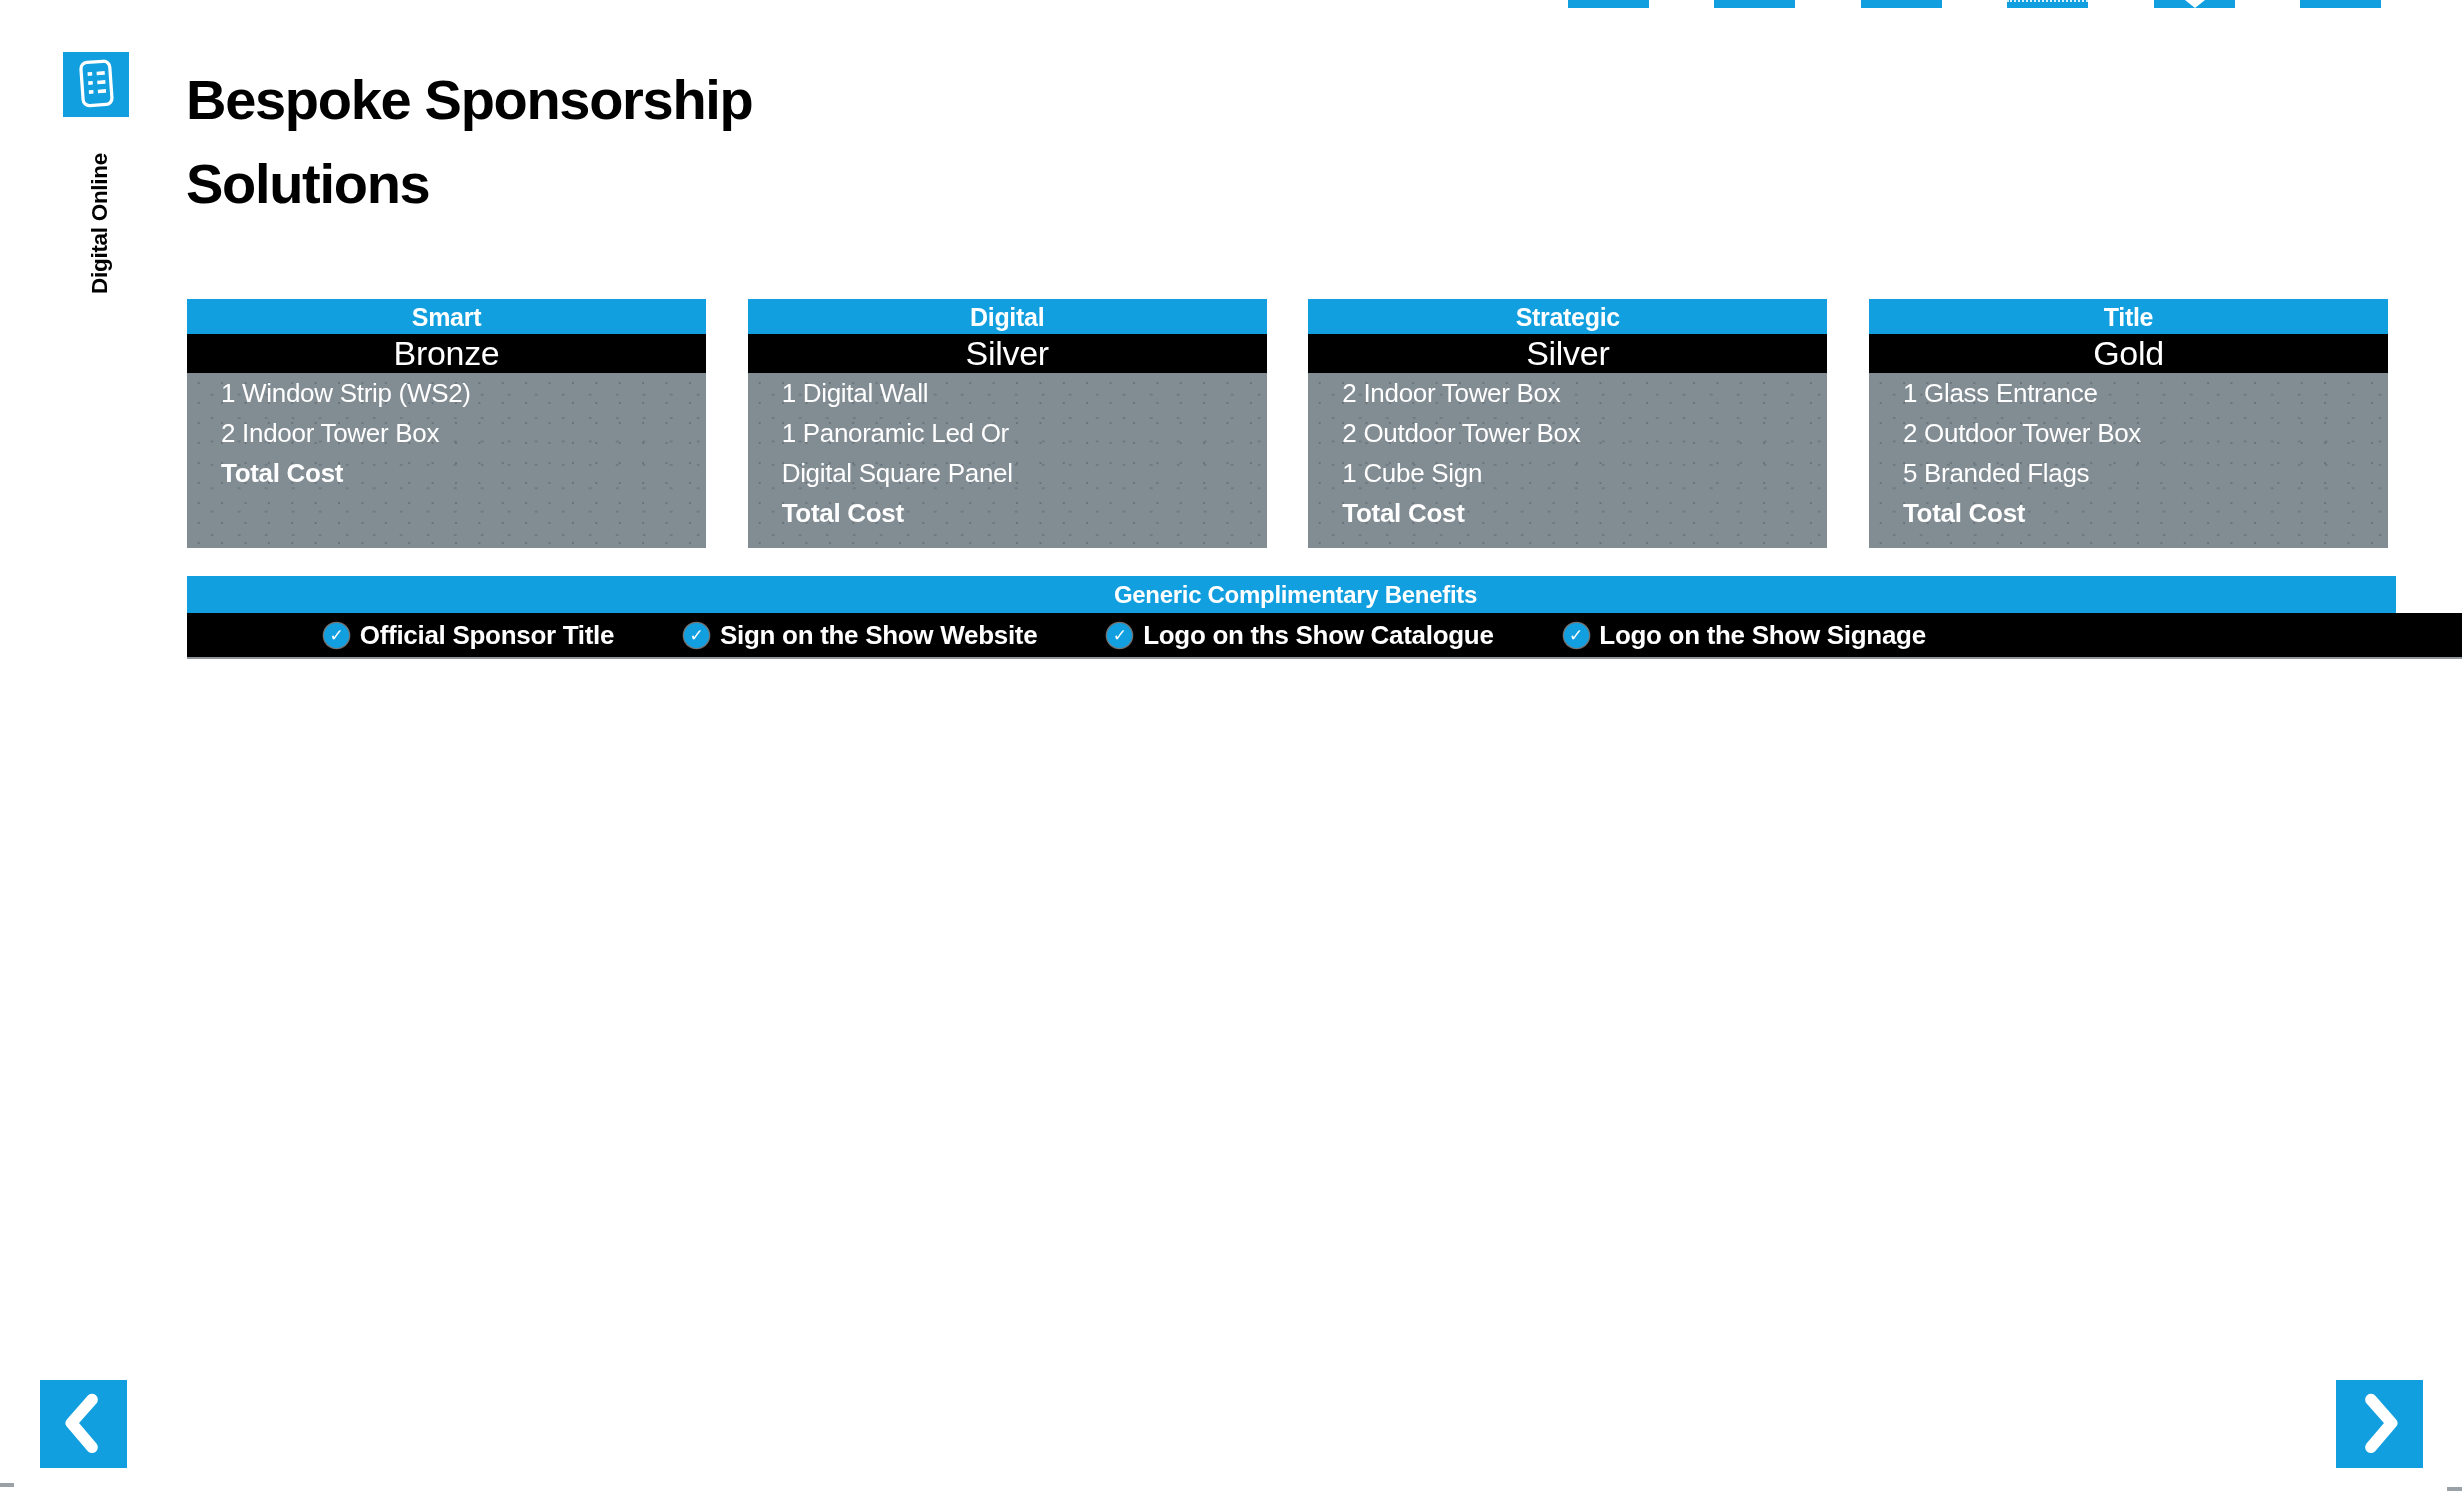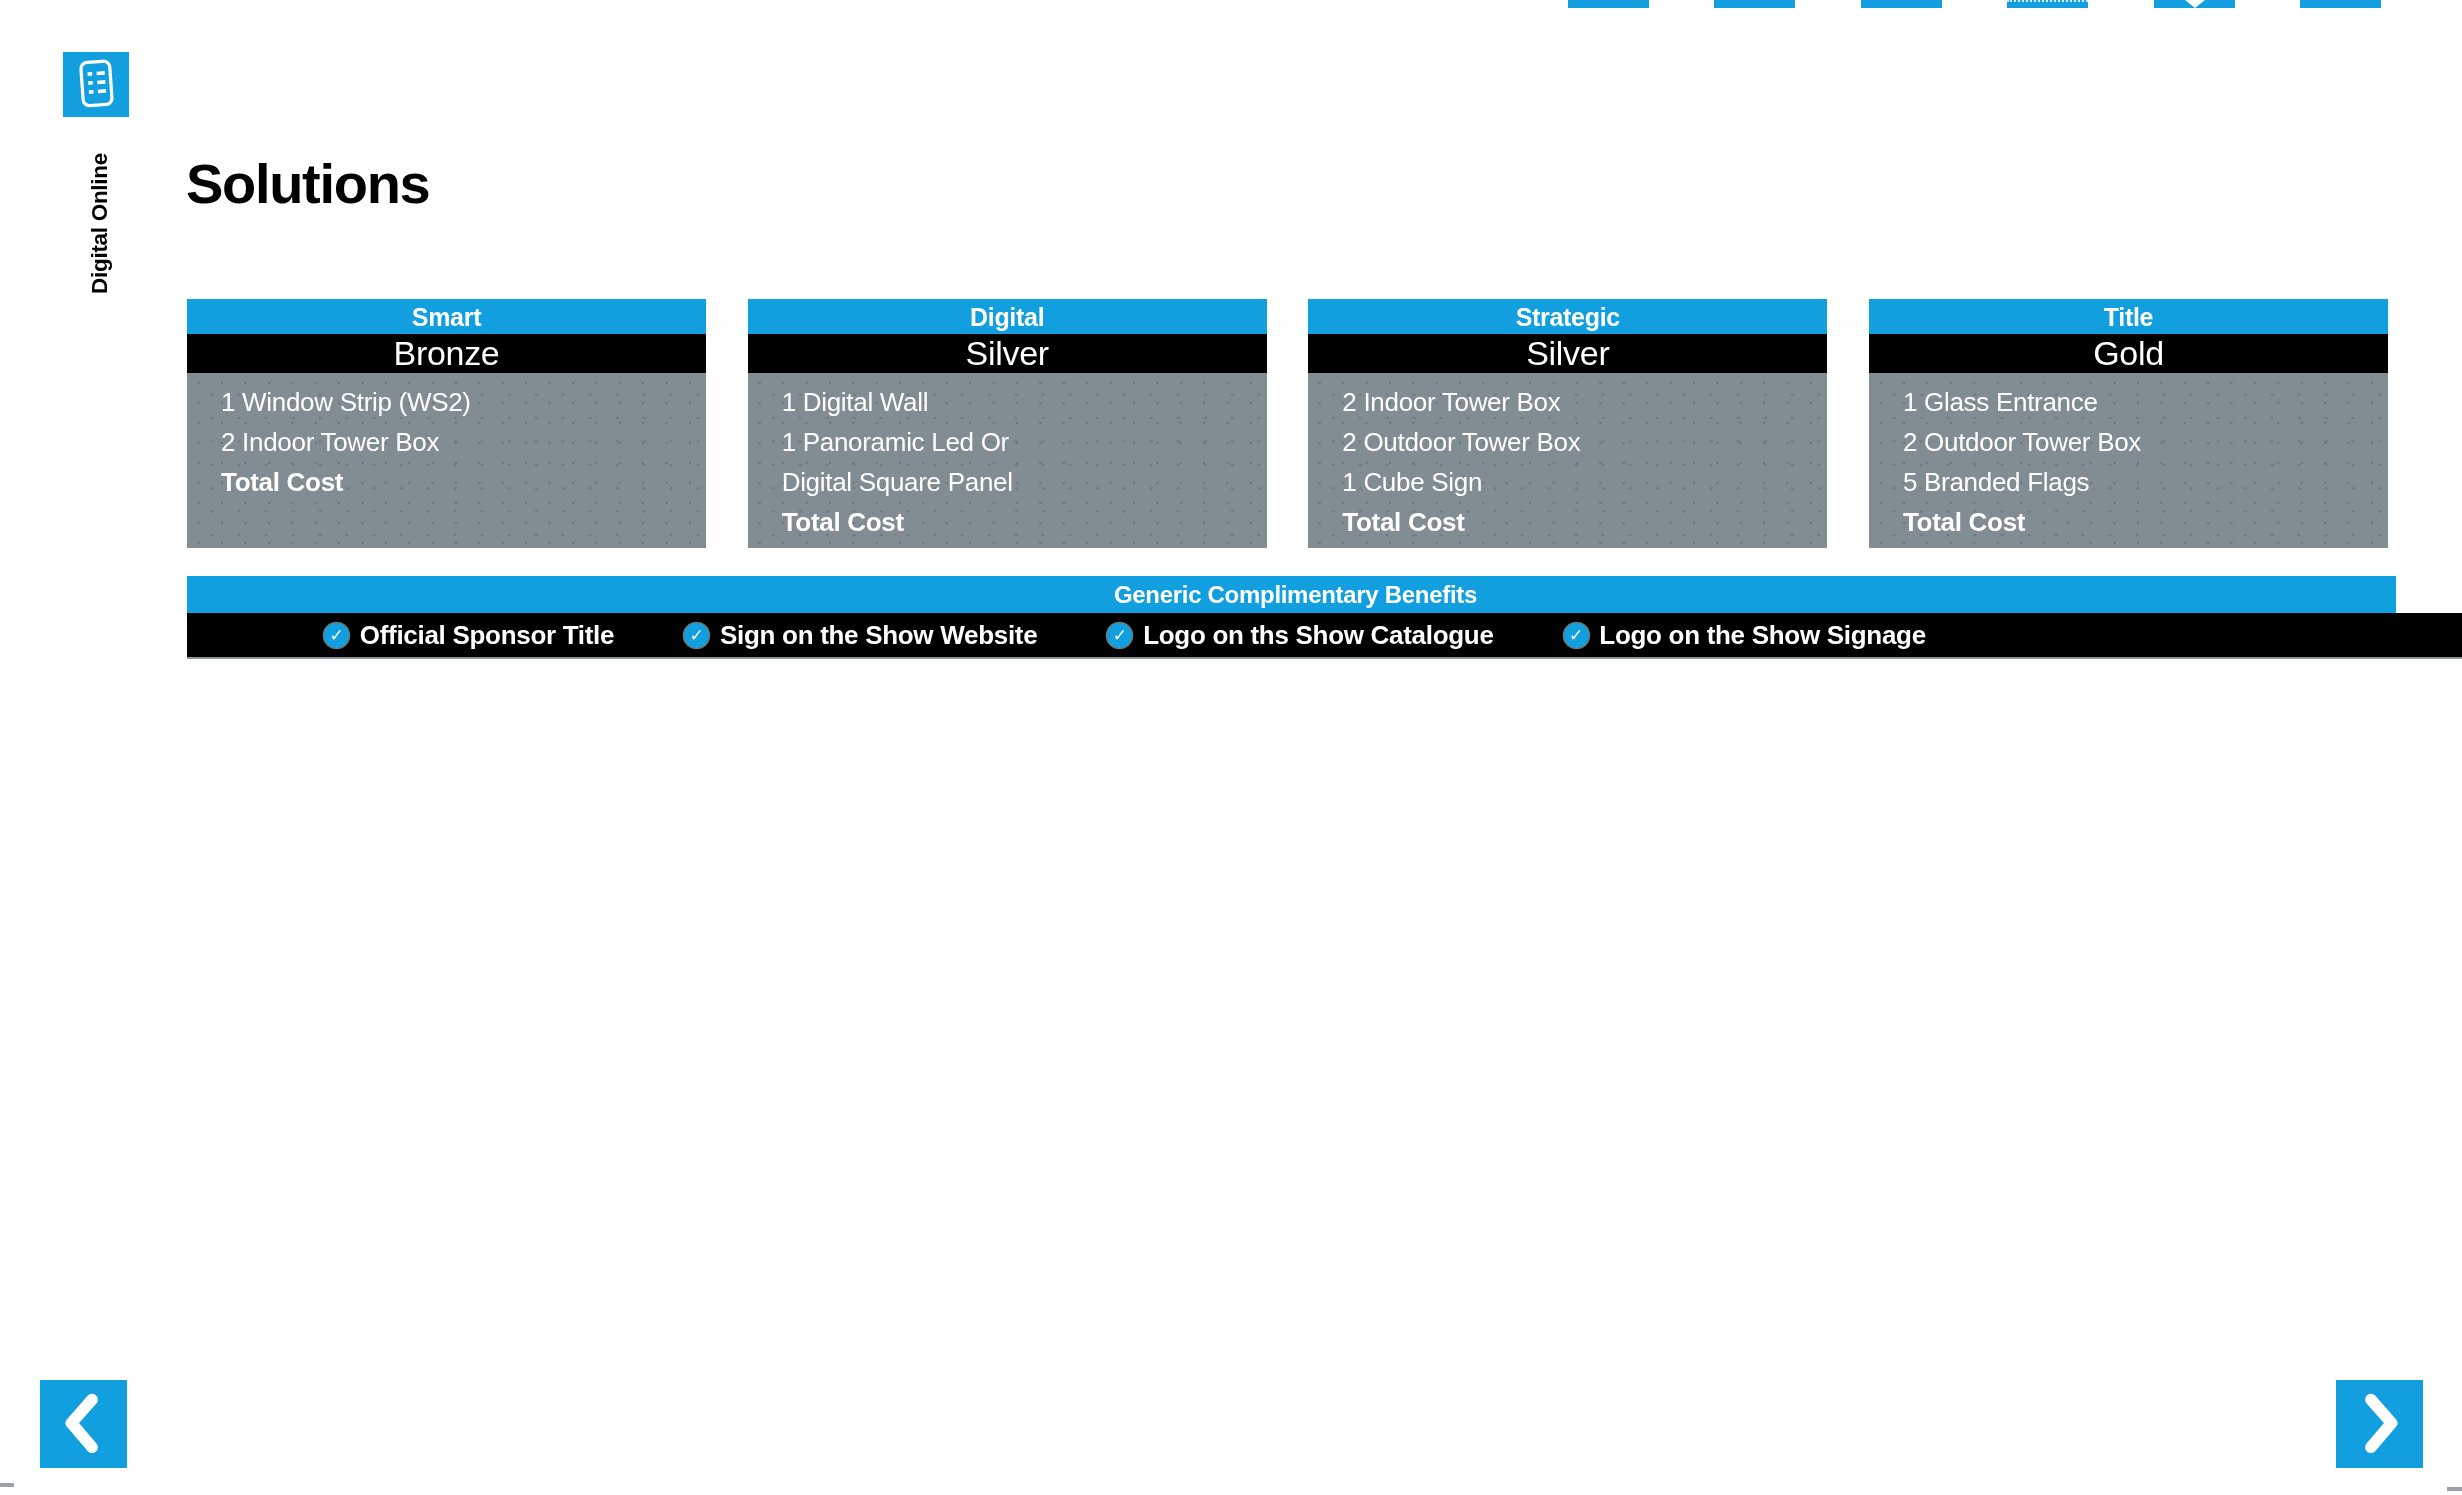--- a/index.html
+++ b/index.html
@@ -33,21 +33,21 @@
   .card{display:flex;flex-direction:column;height:249px;}
   .card-header{height:35px;line-height:36px;background:var(--accent);color:#fff;
     font-weight:bold;font-size:25px;text-align:center;letter-spacing:-0.3px;}
   .card-tier{height:39px;line-height:39px;background:var(--tier);color:#fff;
     font-size:34px;text-align:center;letter-spacing:-0.3px;}
   .card-body{flex:1;background-color:var(--body-gray);
     background-image:
       radial-gradient(circle,rgba(40,52,62,.28) 1.2px,transparent 1.3px),
       radial-gradient(circle,rgba(40,52,62,.22) 1.1px,transparent 1.2px);
     background-size:23.4px 20px,27px 23.4px;background-position:0 0,11.7px 10px;
-    padding:9px 9px 0 34px;box-sizing:border-box;}
+    padding:0 9px 0 34px;box-sizing:border-box;}
   .card-line{color:#fff;font-size:26px;line-height:40px;letter-spacing:-0.3px;white-space:nowrap;}
   .card-line--total{font-weight:bold;}
   
   .benefits-header{position:absolute;left:187px;top:576px;width:2201px;height:37px;line-height:38px;
     background:var(--accent);color:#fff;font-weight:bold;font-size:24px;text-align:center;letter-spacing:-0.3px;padding-left:8px;}
   .benefits-bar{position:absolute;left:187px;top:613px;width:2201px;height:44px;background:var(--tier);
     border-bottom:2.7px solid #8f979d;box-sizing:content-box;
     display:flex;align-items:center;padding-left:137px;gap:70px;}
   .benefit-item{display:flex;align-items:center;gap:10.8px;}
   .benefit-check{width:25px;height:25px;border-radius:50%;background:var(--accent);
@@ -90,21 +90,21 @@
               <line x1="38" y1="35" x2="47" y2="35"></line>
             <line x1="28" y1="45" x2="33" y2="45"></line>
               <line x1="38" y1="45" x2="47" y2="45"></line>
           </g>
         </g>
       </svg>
     </span>
   </div>
   <div class="side-label">Digital Online</div>
 
-  <h1 class="page-title"><br><span>Solutions</span></h1>
+  <h1 class="page-title"><span>Bespoke Sponsorship</span><br><span>Solutions</span></h1>
 
   <div class="cards">
 
     <div class="card">
       <div class="card-header">Smart</div>
       <div class="card-tier">Bronze</div>
       <div class="card-body">
         <div class="card-line">1 Window Strip (WS2)</div>
         <div class="card-line">2 Indoor Tower Box</div>
         <div class="card-line card-line--total">Total Cost</div>

